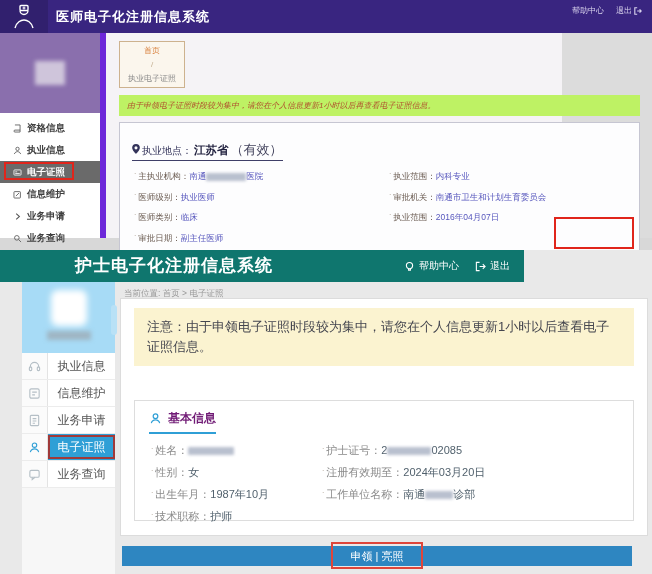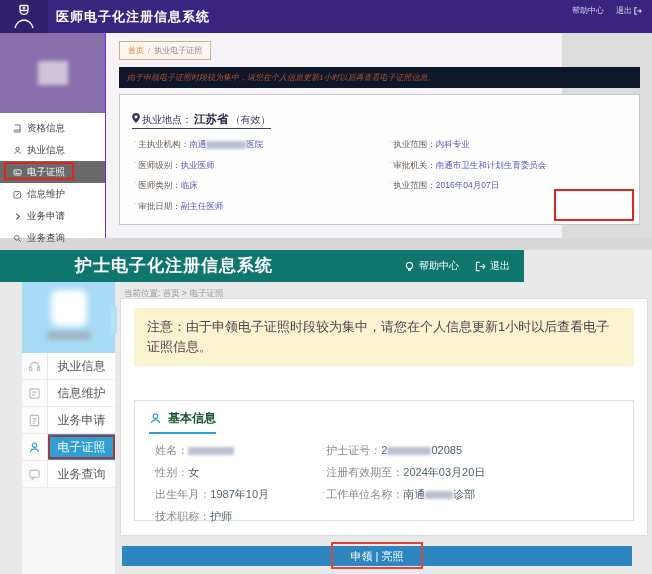--- a/index.html
+++ b/index.html
@@ -14,41 +14,41 @@
 
   
   .doc { position:absolute; top:0; left:0; width:562px; height:250px; background:#f5f3f6; }
   .doc-gap { position:absolute; top:238px; left:0; width:652px; height:12px; background:#d8d8d8; }
   .doc-header { position:absolute; top:0; left:0; width:652px; height:33px; background:#392580; z-index:3; }
   .doc-logo { position:absolute; left:0; top:0; width:48px; height:33px; display:flex; align-items:center; justify-content:center; background:#31206e; }
   .doc-title { position:absolute; left:56px; top:0; height:33px; line-height:33px; color:#fff; font-size:13px; font-weight:bold; letter-spacing:1px; }
   .doc-hlinks { position:absolute; right:10px; top:5px; display:flex; gap:12px; font-size:8px; color:#d8d2ec; align-items:center; }
   .doc-hlinks span { cursor:pointer; display:flex; align-items:center; gap:2px; }
 
-  .doc-sidebar { position:absolute; top:33px; left:0; width:106px; height:205px; background:#fff; border-right:1px solid #6d28d9; }
+  .doc-sidebar { position:absolute; top:33px; left:0; width:106px; height:205px; background:#fff; border-right:6px solid #6d28d9;font-weight:bold; }
   .doc-avatar-block { height:80px; background:#8a6fad; display:flex; align-items:center; justify-content:center; }
   .doc-avatar { width:30px; height:24px; background:#cfc5db; filter:blur(2px); }
   .doc-menu { padding-top:4px; }
   .doc-item { position:relative; height:22px; display:flex; align-items:center; gap:5px; padding-left:13px; font-size:9.5px; color:#3f3f3f; cursor:pointer; }
   .doc-item svg { width:9px; height:9px; stroke:#555; }
   .doc-item.sel { background:#6a6a6a; color:#fff; }
   .doc-item.sel svg { stroke:#fff; }
   .annot-doc-side { position:absolute; left:4px; top:1px; width:70px; height:18px; border:2px solid #e0251b; }
 
   .doc-main { position:absolute; left:107px; top:33px; width:545px; height:205px; }
-  .doc-crumbchip { display:inline-flex; gap:4px; margin:8px 0 0 12px; border:1px solid #cdb28e; background:#fbf6ed; padding:3px 8px; font-size:8px; align-items:center; }
+  .doc-crumbchip { display:inline-flex; gap:4px; margin:8px 0 0 12px; border:1px solid #cdb28e; background:#fbf6ed; padding:3px 8px; font-size:8px; align-items:center;flex-direction:column; }
   .doc-crumb-home { color:#d9823f; cursor:pointer; }
   .doc-crumb-sep { color:#c0ab8c; }
   .doc-crumb-cur { color:#8a8a8a; }
   .doc-ptitle { margin:7px 0 0 13px; font-size:11.5px; font-weight:bold; color:#3a3a3a; }
-  .doc-notice { margin:7px 12px 0; background:#0f172a; color:#b0512e; font-style:italic; font-size:8px; padding:5px 8px; }
+  .doc-notice { margin:7px 12px 0; background:#bef264; color:#b0512e; font-style:italic; font-size:8px; padding:5px 8px; }
   .doc-card { position:relative; margin:6px 12px 0; height:131px; background:#fdfdfe; border:1px solid #c6c6d2; padding:10px 12px; }
   .doc-loc { display:inline-flex; align-items:baseline; gap:2px; border-bottom:1px solid #3f3f68; padding-bottom:1px; color:#33335a; font-size:10px; }
   .doc-loc b { font-size:11.5px; color:#1f1f3d; }
-  .doc-loc .st { font-size:10px; color:#44445e;margin-top:8px; }
+  .doc-loc .st { font-size:13px; color:#44445e;margin-top:8px; }
   .doc-fields { position:relative; margin-top:9px; font-size:8.5px; }
   .fcol { position:absolute; top:0; }
   .fcol.l { left:2px; } .fcol.r { left:257px; }
   .fld { margin-bottom:7.5px; white-space:nowrap; }
   .tick { color:#b0a598; font-size:7px; vertical-align:3px; margin-right:2px; }
   .flbl { color:#6b5c52; }
   .fval { color:#5757bd; }
   .fval-n { color:#51616d; }
   .doc-apply { position:absolute; right:10px; bottom:8px; background:#291d6a; color:#fff; font-size:9.5px; padding:5px 9px; display:flex; align-items:center; gap:4px; cursor:pointer; border:none; }
   .annot-doc-btn { position:absolute; right:5px; bottom:3px; width:80px; height:32px; border:2px solid #e0251b; pointer-events:none; }
@@ -72,21 +72,21 @@
   .nur-item.sel .nur-lbl { background:#2f9fd6; color:#fff; }
   .nur-item.sel .nur-ico svg { stroke:#2f9fd6; }
   .annot-nur-side { position:absolute; left:26px; top:1px; right:0; bottom:1px; border:2px solid #a03a3a; pointer-events:none; }
 
   .nur-crumb { position:absolute; left:124px; top:38px; font-size:8.5px; color:#999; }
   .nur-card { position:absolute; left:120px; top:48px; width:528px; height:238px; background:#fff; border:1px solid #dcdcdc; }
   .nur-notice { margin:9px 13px 0; background:#fbf3d0; color:#45464f; font-size:13px; line-height:1.5; padding:9px 13px 10px; }
   .nur-panel { position:absolute; left:13px; top:101px; width:500px; height:121px; border:1px solid #ddd; background:#fff; padding:9px 14px; }
   .nur-ph { display:inline-flex; align-items:center; gap:6px; border-bottom:2px solid #2f9fd6; padding-bottom:5px; }
   .nur-ph svg { width:13px; height:13px; stroke:#2f9fd6; }
-  .nur-ph b { font-size:12px; color:#14532d; }
+  .nur-ph b { font-size:12px; color:#701a75; }
   .nur-fields { position:relative; margin-top:9px; font-size:11px; }
   .nur-fields .fcol.r { left:173px; }
   .nur-fields .fld { margin-bottom:7px; }
   .nur-fields .flbl { color:#8a8a8a; }
   .nur-scroll { position:absolute; left:111px; top:55px; width:6px; height:30px; background:#b9e1f6; border-radius:3px; cursor:pointer; }
   .nur-applybar { position:absolute; left:122px; top:296px; width:510px; height:20px; background:#2e86c1; border:none; color:#fff; font-size:11px; display:flex; align-items:center; justify-content:center; cursor:pointer; }
   .annot-nur-btn { position:absolute; left:50%; transform:translateX(-50%); top:-4px; width:92px; height:27px; border:2px solid #df453a; pointer-events:none; }
 </style>
 </head>
 <body>

